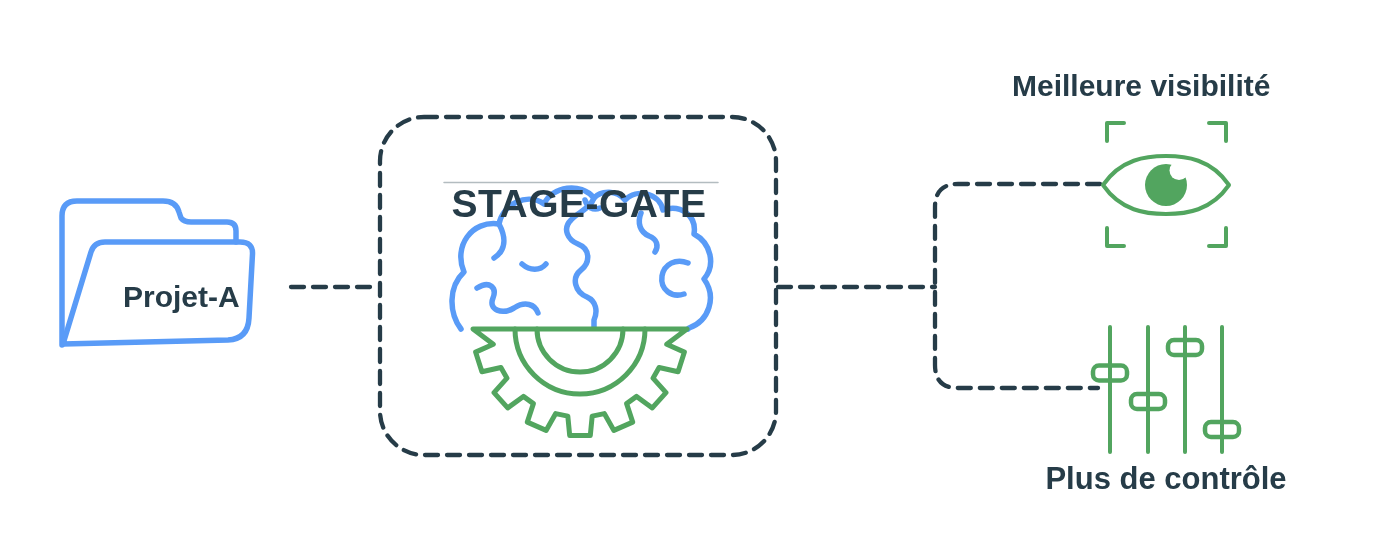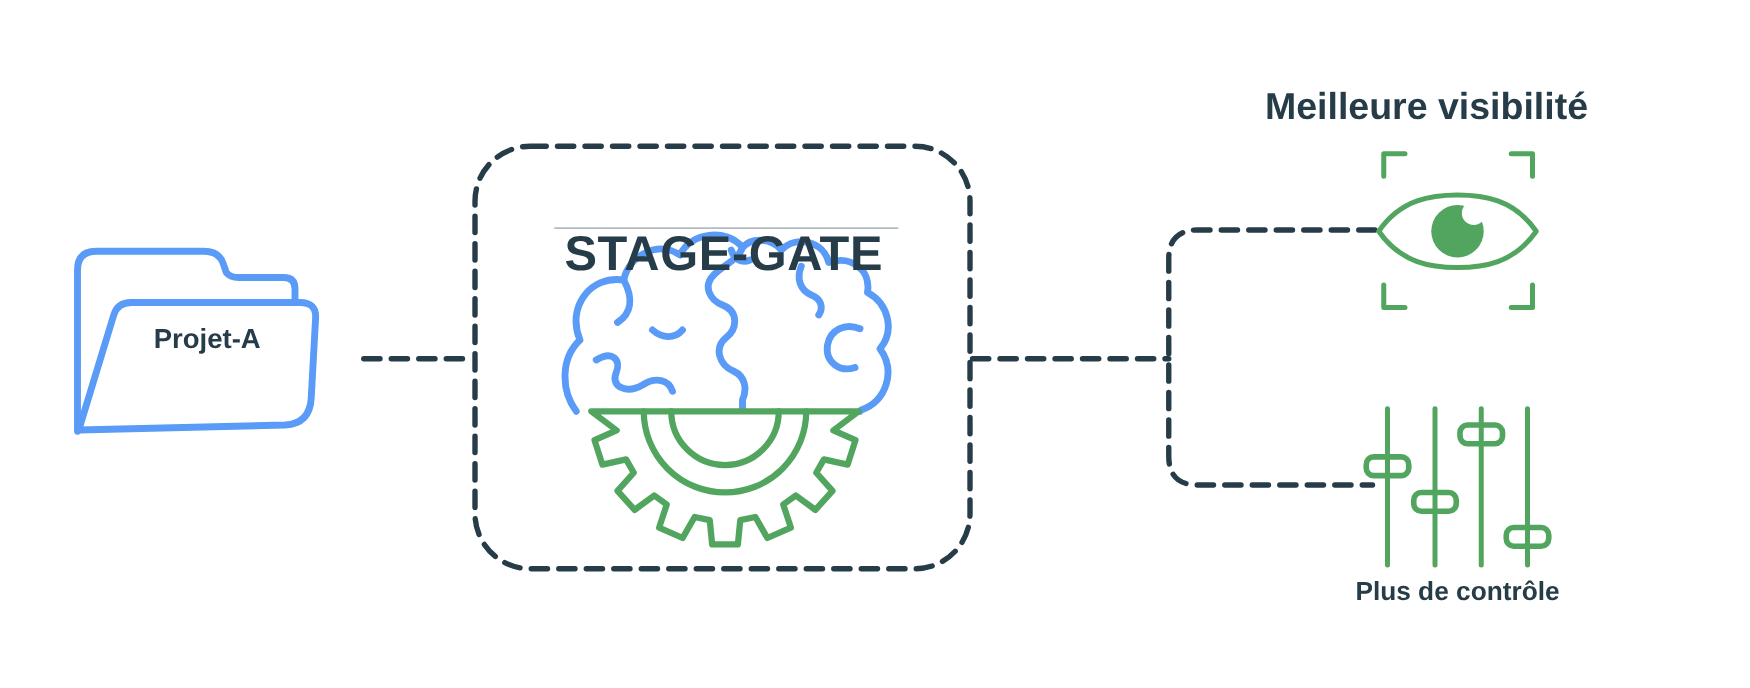--- a/index.html
+++ b/index.html
@@ -24,36 +24,36 @@
   .fill-white-stroke{fill:#ffffff;}
   .dashed{stroke-dasharray:13 9;stroke-linecap:butt;}
   .label{
     position:absolute;
     color:var(--navy,#263c48);
     font-weight:700;
     line-height:1;
     white-space:nowrap;
   }
   .label-source{
-    left:123px;top:260px;font-size:22px;
+    left:123px;top:282px;font-size:30px;
     text-shadow:0 0 4px #fff,0 0 4px #fff,0 0 3px #fff;
   }
   .label-title{
     left:380px;top:137px;width:398px;
     text-align:center;font-size:39px;font-weight:800;
     letter-spacing:.5px;
     margin-top:47px;
   }
   .label-outcome-top{
     left:1012px;top:71px;width:310px;
     font-size:30px;
   }
   .label-outcome-bottom{
     left:1010px;top:463px;width:312px;
-    text-align:center;font-size:21px;
+    text-align:center;font-size:31px;
   }
 </style>
 </head>
 <body>
 
 <div class="canvas">
 
   <svg class="diagram-svg" width="1400" height="550" viewBox="0 0 1400 550">
 
     <g>

